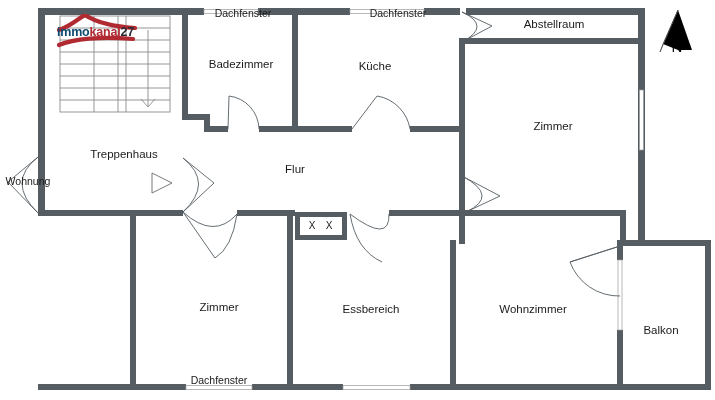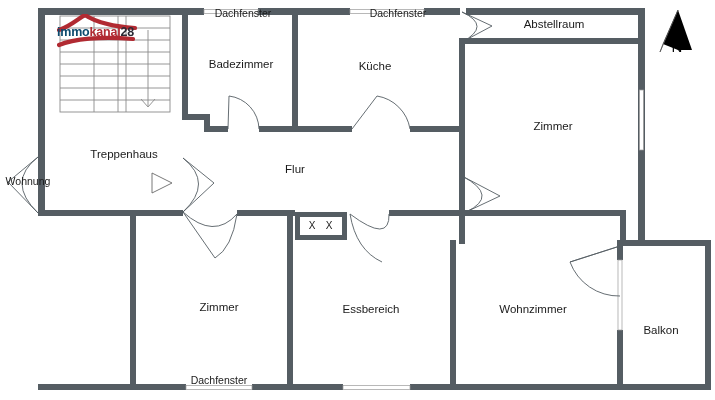--- a/index.html
+++ b/index.html
@@ -256,17 +256,17 @@
     </g>
 
   </svg>
 
   <div class="logo-wrap">
     <svg width="82" height="34" viewBox="0 0 82 34">
       <path d="M 2 16 C 14 12 22 4 28 1 C 34 5 48 12 78 14" fill="none" stroke="#b12a32" stroke-width="4.2" stroke-linecap="round"></path>
       <path d="M 2 31 C 16 25 44 22 76 25" fill="none" stroke="#b12a32" stroke-width="4.2" stroke-linecap="round"></path>
     </svg>
     <div class="logo-text">
-      <span class="logo-immo">immo</span><span class="logo-kanal">kanal</span><span class="logo-24">28</span>
+      <span class="logo-immo">immo</span><span class="logo-kanal">kanal</span><span class="logo-24">27</span>
     </div>
   </div>
 
 </div>
 
 </body></html>

